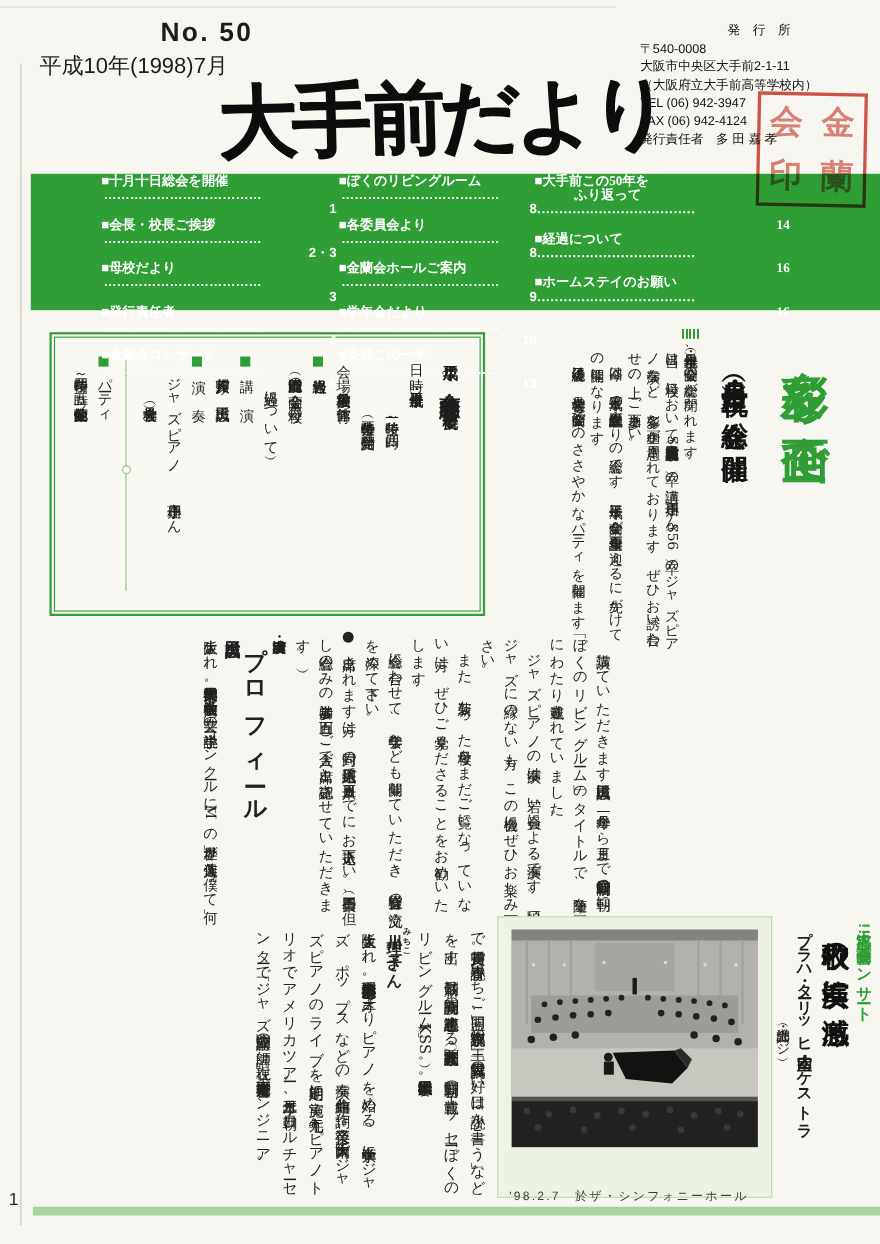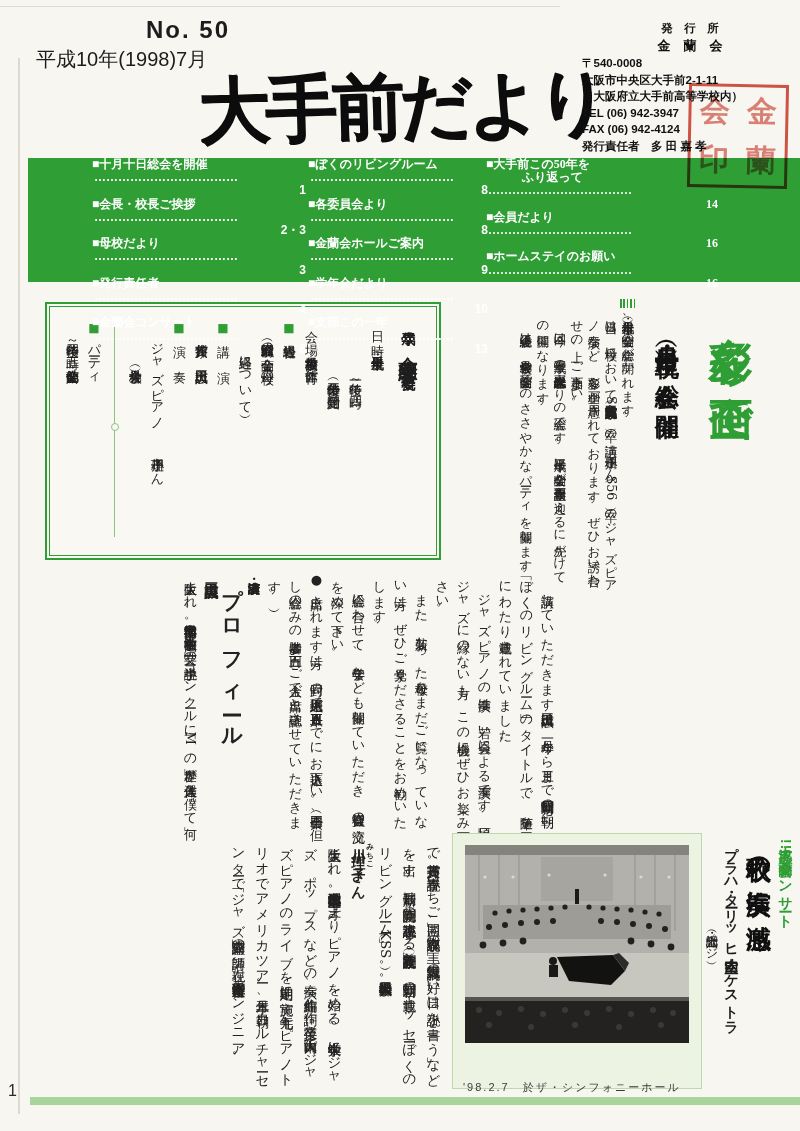--- a/index.html
+++ b/index.html
@@ -14,21 +14,21 @@
   .abs{position:absolute;}
   
   .issue-no{left:146px;top:16px;font-size:24px;font-weight:bold;letter-spacing:2px;}
   .issue-date{left:36px;top:46px;font-size:20px;font-weight:normal;}
   .info-banner{left:204px;top:27px;width:372px;height:41px;background:var(--green);
     color:#fff;display:flex;align-items:center;justify-content:center;
     font-size:25px;font-weight:bold;letter-spacing:4px;white-space:nowrap;}
   .main-title{left:198px;top:58px;width:460px;font-family:"DejaVu Serif",serif;
     font-size:72px;font-weight:bold;color:#0c0c0c;white-space:nowrap;letter-spacing:-5px;
     transform:rotate(-1.5deg);text-shadow:1px 1px 0 #0c0c0c;}
-  .publisher{left:582px;top:20px;width:216px;font-size:11.5px;line-height:1.44;color:#111;font-weight:bold;}
+  .publisher{left:582px;top:20px;width:216px;font-size:11.5px;line-height:1.44;color:#111;}
   .publisher .ctr{text-align:center;}
   .publisher .big{font-size:13px;}
   
   .seal{left:688px;top:84px;width:94px;height:98px;border:3px solid rgba(204,58,40,.85);
     transform:rotate(1.2deg);display:flex;flex-direction:row-reverse;z-index:6;
     mix-blend-mode:multiply;}
   .seal-col{flex:1;display:flex;flex-direction:column;}
   .seal-ch{flex:1;display:flex;align-items:center;justify-content:center;
     font-family:"DejaVu Serif",serif;font-weight:bold;font-size:30px;color:rgba(204,58,40,.62);}
   
@@ -99,21 +99,20 @@
 
   <div class="abs top-line"></div>
   <div class="abs edge-line"></div>
 
   <div class="abs issue-no">No. 50</div>
   <div class="abs issue-date">平成10年(1998)7月</div>
   <div class="abs main-title">大手前だより</div>
 
   <div class="abs publisher">
     <div class="ctr">発　行　所</div>
-    <div class="ctr big">金　蘭　会</div>
     <div>〒540-0008</div>
     <div>大阪市中央区大手前2-1-11</div>
     <div>（大阪府立大手前高等学校内）</div>
     <div>TEL (06) 942-3947</div>
     <div>FAX (06) 942-4124</div>
     <div>発行責任者　多 田 嘉 孝</div>
   </div>
 
   <div class="abs seal">
     <div class="seal-col">
@@ -187,21 +186,21 @@
             <span class="toc-label">■大手前この50年を</span>
             <span class="toc-dots"></span>
             <span class="toc-page"></span>
           </div>
         <div class="toc-item">
             <span class="toc-label">　　　ふり返って</span>
             <span class="toc-dots">………………………………</span>
             <span class="toc-page">14</span>
           </div>
         <div class="toc-item">
-            <span class="toc-label">■会員だより</span>
+            <span class="toc-label">■経過について</span>
             <span class="toc-dots">………………………………</span>
             <span class="toc-page">16</span>
           </div>
         <div class="toc-item">
             <span class="toc-label">■ホームステイのお願い</span>
             <span class="toc-dots">………………………………</span>
             <span class="toc-page">16</span>
           </div>
       </div>
     </div>

